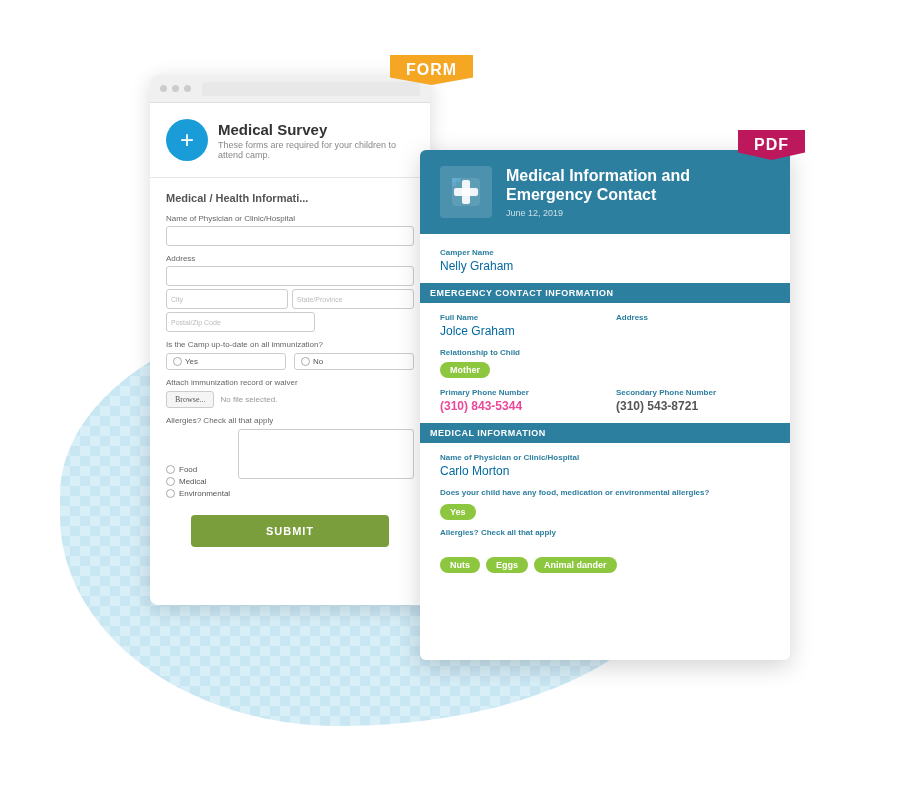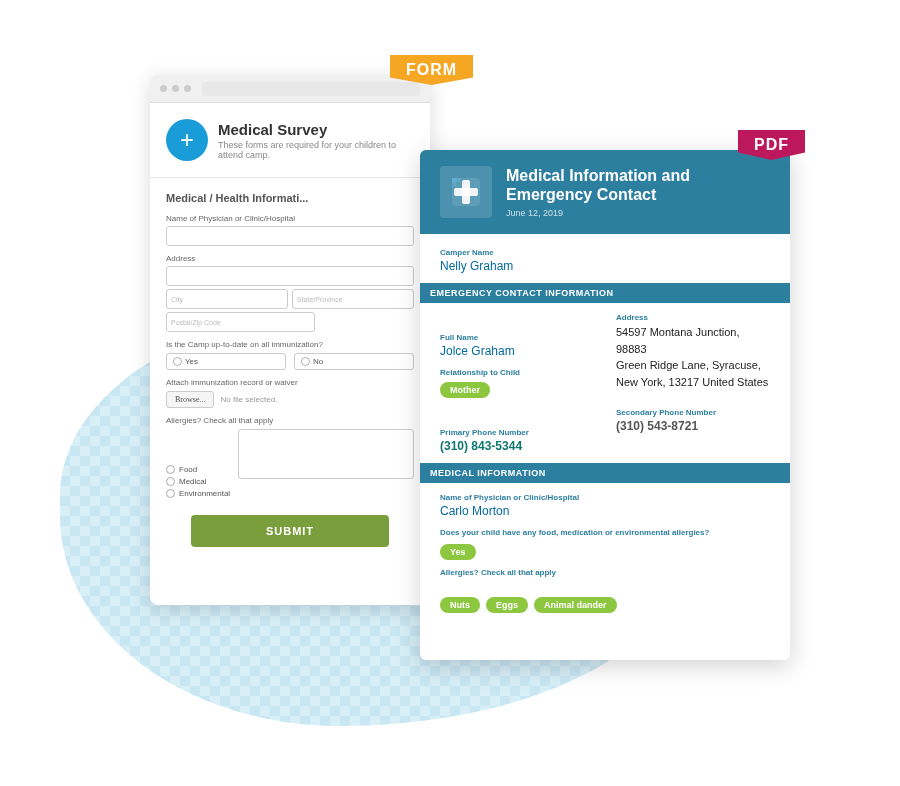--- a/index.html
+++ b/index.html
@@ -363,21 +363,20 @@
     }
 
     .pdf-two-col {
       display: flex;
       gap: 16px;
       margin-bottom: 10px;
     }
 
     .pdf-col-left {
       flex: 0 0 160px;
-      margin-top: 20px;
     }
 
     .pdf-col-right {
       flex: 1;
     }
 
     .pdf-badge-tag {
       display: inline-block;
       background: #8dc63f;
       color: white;
@@ -533,32 +532,27 @@
 
     <div class="pdf-two-col">
       <div class="pdf-col-left">
         <div class="pdf-field-label">Full Name</div>
         <div class="pdf-field-value">Jolce Graham</div>
         <div class="pdf-field-label">Relationship to Child</div>
         <span class="pdf-badge-tag">Mother</span>
       </div>
       <div class="pdf-col-right">
         <div class="pdf-field-label">Address</div>
-        <div class="pdf-address-text">
-          <span>54597 Montana Junction, 98883</span><br>
-          <span>Green Ridge Lane, Syracuse,</span><br>
-          <span>New York, 13217 United States</span>
-        </div>
       </div>
     </div>
 
     <div class="pdf-two-col">
       <div class="pdf-col-left">
         <div class="pdf-field-label">Primary Phone Number</div>
-        <div style="font-size:12px; font-weight:700; color:#0f766e;">(310) 843-5344</div>
+        <div style="font-size:12px; font-weight:700; color:#ec4899;">(310) 843-5344</div>
       </div>
       <div class="pdf-col-right">
         <div class="pdf-field-label">Secondary Phone Number</div>
         <div style="font-size:12px; font-weight:700; color:#555;">(310) 543-8721</div>
       </div>
     </div>
 
     <div class="pdf-section-bar">MEDICAL INFORMATION</div>
 
     <div class="pdf-field-label">Name of Physician or Clinic/Hospital</div>

